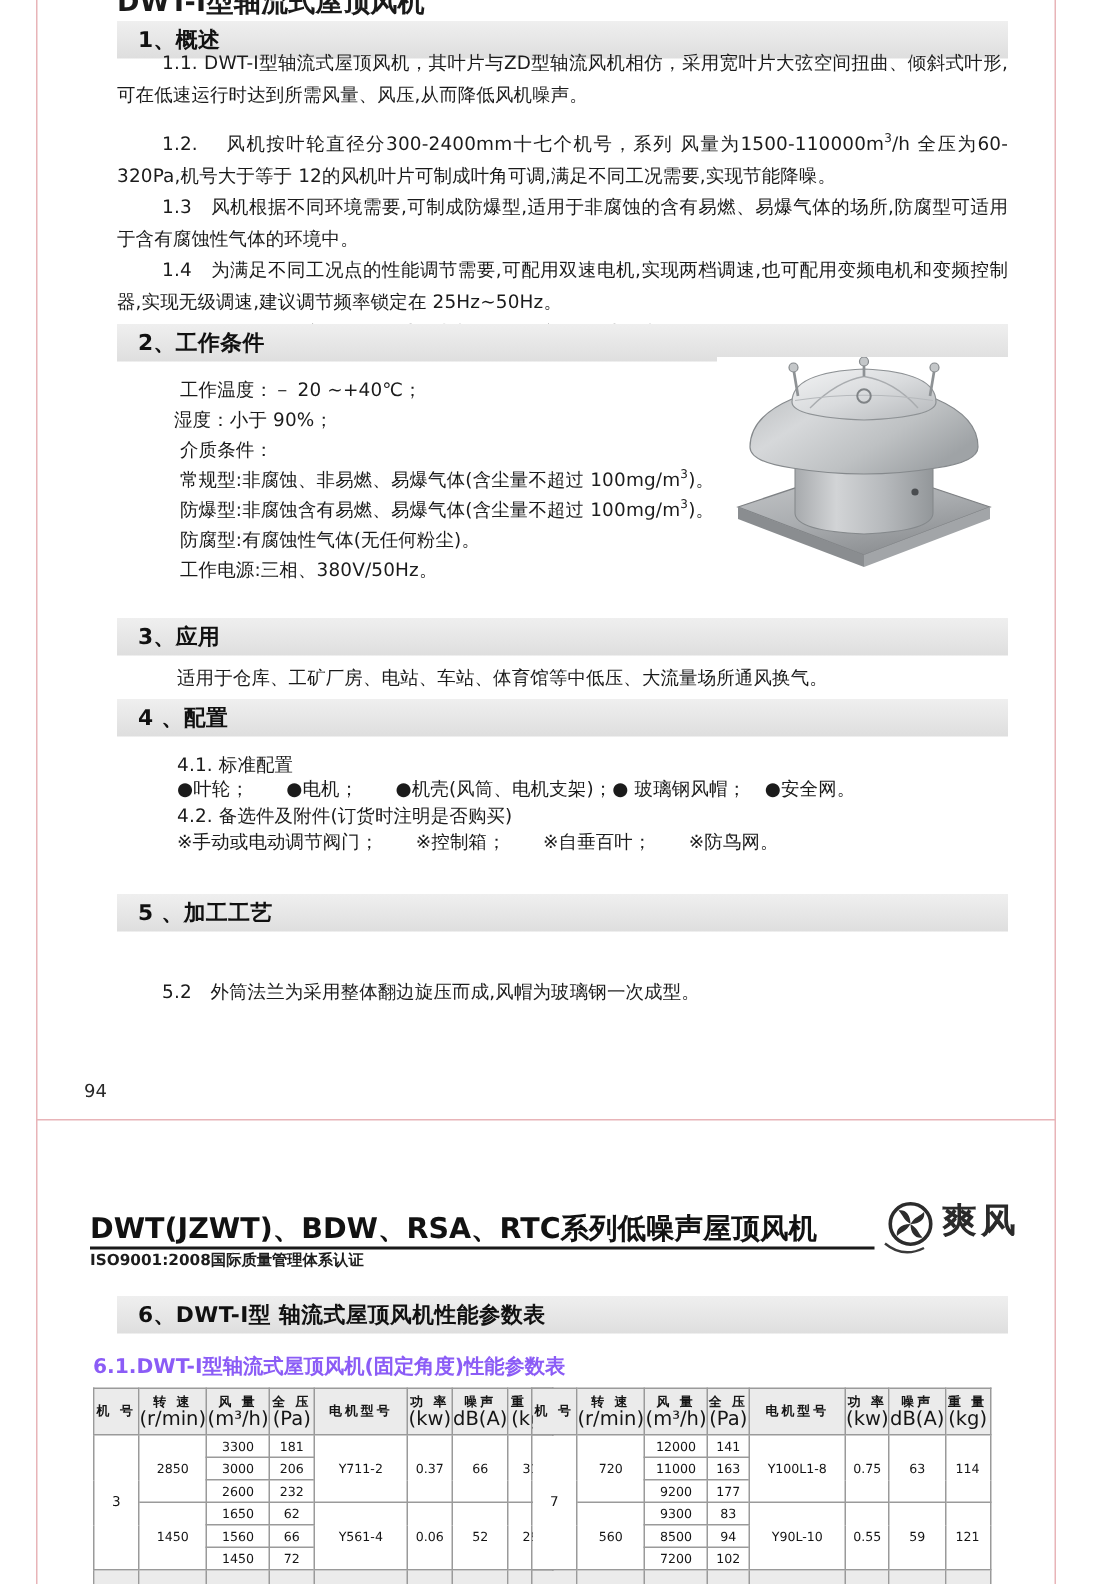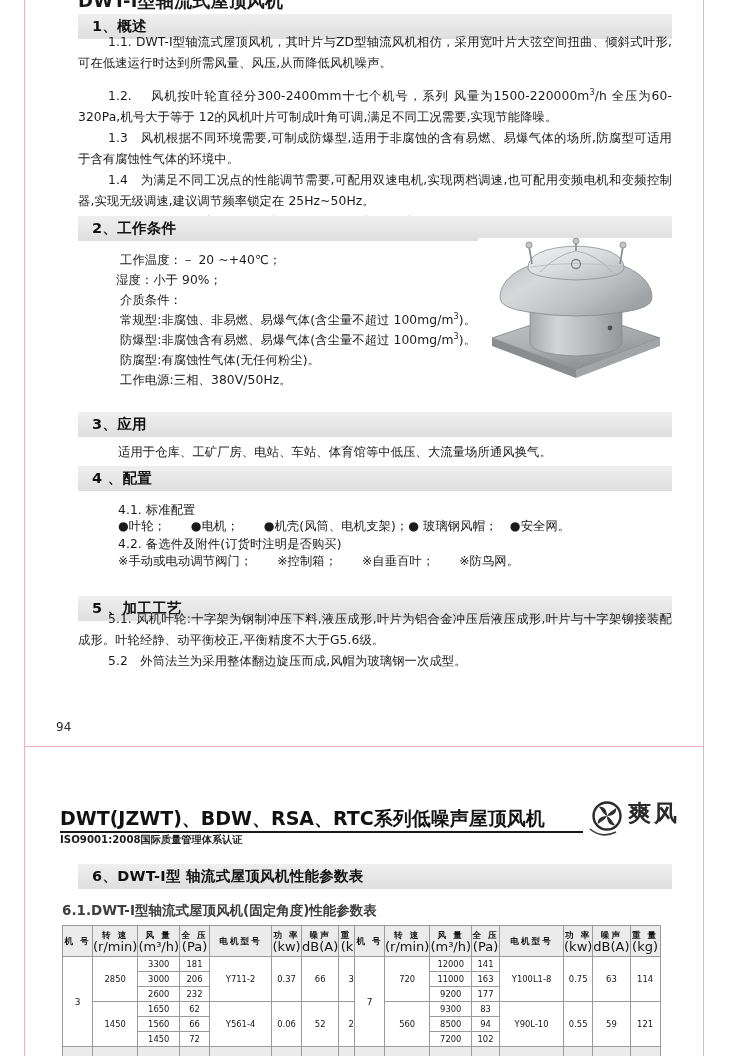--- a/index.html
+++ b/index.html
@@ -169,21 +169,21 @@
     letter-spacing: 3px;
     white-space: nowrap;
   }
 
   .table-caption {
     position: absolute;
     left: 62px;
     top: 902px;
     font-size: 13.5px;
     font-weight: bold;
-    color: #404040;
+    color: #8b5cf6;
     white-space: nowrap;
   }
 
   
   .tbl-wrap {
     position: absolute;
     top: 925px;
   }
   .tbl-left  { left: 62px; }
   .tbl-right { left: 354px; }
@@ -234,21 +234,21 @@
 <div class="sheet sheet-one">
 
   <div class="doc-top-title">DWT-I型轴流式屋顶风机</div>
 
   <div class="sec-bar" style="top:14px">
     <span class="sec-label">1、概述</span>
   </div>
 
   <div class="para indent" style="left:78px; top:32px; width:594px;">1.1. DWT-I型轴流式屋顶风机，其叶片与ZD型轴流风机相仿，采用宽叶片大弦空间扭曲、倾斜式叶形,可在低速运行时达到所需风量、风压,从而降低风机噪声。</div>
 
-  <div class="para indent" style="left:78px; top:86px; width:594px;"><span>1.2.　 风机按叶轮直径分300-2400mm十七个机号，系列 风量为1500-220000m</span><sup>3</sup><span>/h 全压为60-320Pa,机号大于等于 12的风机叶片可制成叶角可调,满足不同工况需要,实现节能降噪。</span></div>
+  <div class="para indent" style="left:78px; top:86px; width:594px;"><span>1.2.　 风机按叶轮直径分300-2400mm十七个机号，系列 风量为1500-110000m</span><sup>3</sup><span>/h 全压为60-320Pa,机号大于等于 12的风机叶片可制成叶角可调,满足不同工况需要,实现节能降噪。</span></div>
 
   <div class="para indent" style="left:78px; top:128px; width:594px;">1.3　风机根据不同环境需要,可制成防爆型,适用于非腐蚀的含有易燃、易爆气体的场所,防腐型可适用于含有腐蚀性气体的环境中。</div>
 
   <div class="para indent" style="left:78px; top:170px; width:594px;">1.4　为满足不同工况点的性能调节需要,可配用双速电机,实现两档调速,也可配用变频电机和变频控制器,实现无级调速,建议调节频率锁定在 25Hz~50Hz。</div>
 
   <div class="para indent" style="left:78px; top:212px; width:594px;">1.5　风机根据用户需要可配手动或电动调节阀门、自垂百叶等。</div>
 
   <div class="sec-bar" style="top:216px">
     <span class="sec-label">2、工作条件</span>
   </div>
@@ -323,21 +323,20 @@
     <span class="sec-label">4 、配置</span>
   </div>
   <div class="blk" style="left:118px; top:500px;">4.1.  标准配置</div>
   <div class="blk" style="left:118px; top:516px;">●叶轮；　　●电机；　　●机壳(风筒、电机支架)；● 玻璃钢风帽；　●安全网。</div>
   <div class="blk" style="left:118px; top:534px;">4.2.  备选件及附件(订货时注明是否购买)</div>
   <div class="blk" style="left:118px; top:551px;">※手动或电动调节阀门；　　※控制箱；　　※自垂百叶；　　※防鸟网。</div>
 
   <div class="sec-bar" style="top:596px">
     <span class="sec-label">5 、加工工艺</span>
   </div>
-  <div class="para indent" style="left:78px; top:609px; width:594px;">5.1.  风机叶轮:十字架为钢制冲压下料,液压成形,叶片为铝合金冲压后液压成形,叶片与十字架铆接装配成形。叶轮经静、动平衡校正,平衡精度不大于G5.6级。</div>
   <div class="blk" style="left:108px; top:651px;">5.2　外筒法兰为采用整体翻边旋压而成,风帽为玻璃钢一次成型。</div>
 
   <div class="page-num">94</div>
 </div>
 
 <div class="sheet sheet-two"></div>
 
 <div class="p2-title">DWT(JZWT)、BDW、RSA、RTC系列低噪声屋顶风机</div>
 <div class="p2-rule"></div>
 <div class="p2-sub">ISO9001:2008国际质量管理体系认证</div>

